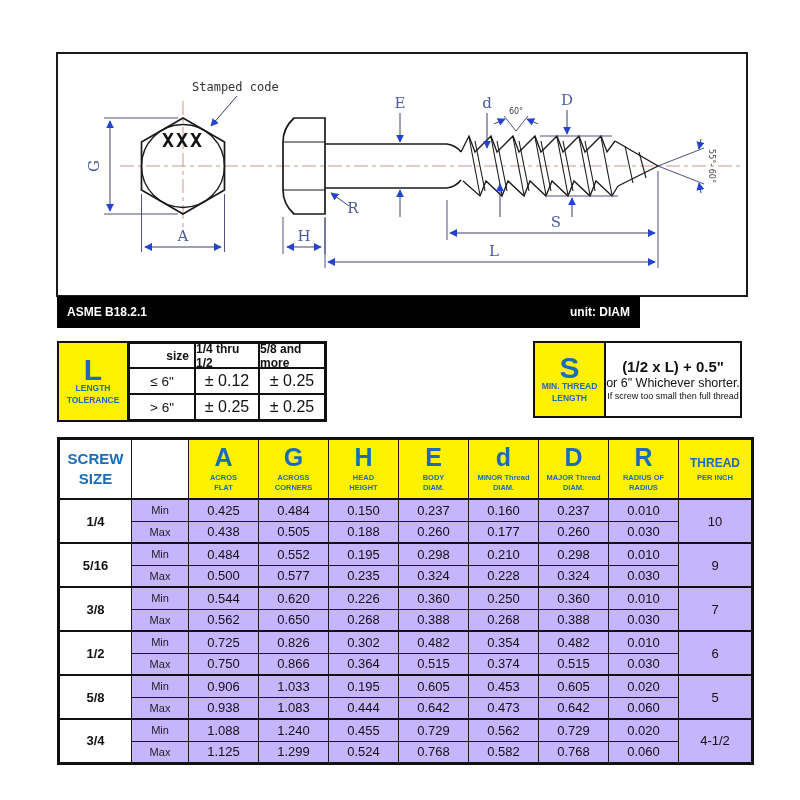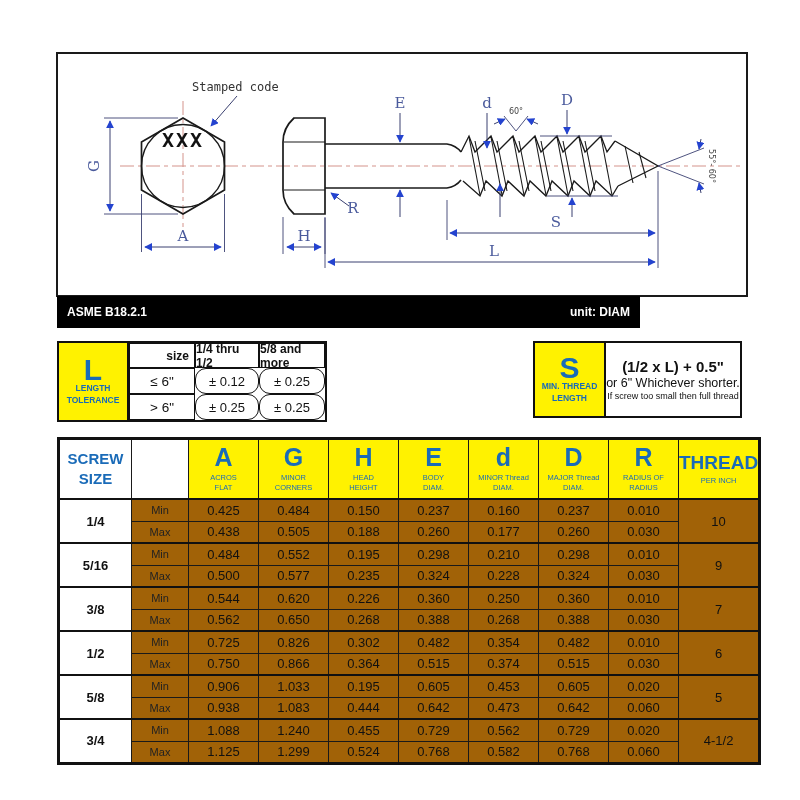--- a/index.html
+++ b/index.html
@@ -25,45 +25,45 @@
              grid-template-columns:70px 66px 64px 66px;grid-template-rows:25px 26px 26px;
              border:2.5px solid #111;background:#fff;}
   .sym-cell{grid-row:1/4;background:#FFF200;border-right:2px solid #111;
             display:flex;flex-direction:column;align-items:center;justify-content:center;}
   .sym-big{color:#1A6BB8;font-weight:bold;font-size:30px;line-height:0.9;}
   .sym-cap{color:#1A6BB8;font-weight:bold;font-size:8.5px;line-height:1.4;text-align:right;}
   .tol-cell{border:1px solid #111;display:flex;align-items:center;justify-content:center;color:#111;}
   .tol-h{font-weight:bold;font-size:12px;}
   .tol-size-h{justify-content:flex-end;padding-right:5px;box-sizing:border-box;}
   .tol-size{font-size:13.5px;}
-  .tol-val{font-size:13px;border-radius:11px;}
+  .tol-val{font-size:16px;}
 
   
   .s-note{position:absolute;left:533px;top:341px;width:209px;height:77px;display:flex;
           border:2.5px solid #111;background:#fff;box-sizing:border-box;}
   .sym-cell2{width:69px;background:#FFF200;border-right:2px solid #111;
              display:flex;flex-direction:column;align-items:center;justify-content:center;}
   .s-body{flex:1;display:flex;flex-direction:column;align-items:center;justify-content:center;gap:1px;color:#111;}
   .s-formula{font-weight:bold;font-size:15px;}
   .s-line2{font-size:12.5px;}
   .s-line3{font-size:9px;}
 
   
   .main-table{position:absolute;left:57px;top:437px;border-collapse:collapse;table-layout:fixed;
-              background:#a16207;border:3px solid #111;}
+              background:#c4b5fd;border:3px solid #111;}
   .main-table th,.main-table td{border:1px solid #1a1a1a;text-align:center;vertical-align:middle;padding:0;}
   #mt-header-row th{border-bottom:2.5px solid #111;height:58px;}
   .mt-group-top th,.mt-group-top td{border-top:2.5px solid #111;}
   .main-table tbody tr{height:22px;}
   .mt-col{background:#FFF200;}
   .mt-corner{color:#1A6BB8;font-weight:bold;font-size:15px;line-height:1.35;background:#fff;}
   .mt-blank{background:#fff;}
   .mt-letter{color:#1A6BB8;font-weight:bold;font-size:25px;line-height:1;margin-bottom:3px;}
-  .mt-letter-sm{font-size:19px;margin:2px 0 4px;}
-  .mt-sub{color:#1A6BB8;font-weight:normal;font-size:7.5px;line-height:1.35;}
+  .mt-letter-sm{font-size:12px;margin:2px 0 4px;}
+  .mt-sub{color:#1A6BB8;font-weight:bold;font-size:7.5px;line-height:1.35;}
   .mt-size{font-size:13px;font-weight:bold;color:#111;background:#fff;}
   .mt-minmax{font-size:11px;color:#222;}
   .mt-val{font-size:13px;color:#111;}
   .mt-thread{font-size:13px;color:#111;}
 </style>
 </head>
 <body>
 
 <div class="page">
 
@@ -264,21 +264,21 @@
             <div class="mt-corner-line">SIZE</div>
           </th>
           <th class="mt-blank"></th>
           <th class="mt-col">
             <div class="mt-letter">A</div>
             <div class="mt-sub">ACROS</div>
             <div class="mt-sub">FLAT</div>
           </th>
           <th class="mt-col">
             <div class="mt-letter">G</div>
-            <div class="mt-sub">MINOR</div>
+            <div class="mt-sub">ACROSS</div>
             <div class="mt-sub">CORNERS</div>
           </th>
           <th class="mt-col">
             <div class="mt-letter">H</div>
             <div class="mt-sub">HEAD</div>
             <div class="mt-sub">HEIGHT</div>
           </th>
           <th class="mt-col">
             <div class="mt-letter">E</div>
             <div class="mt-sub">BODY</div>

